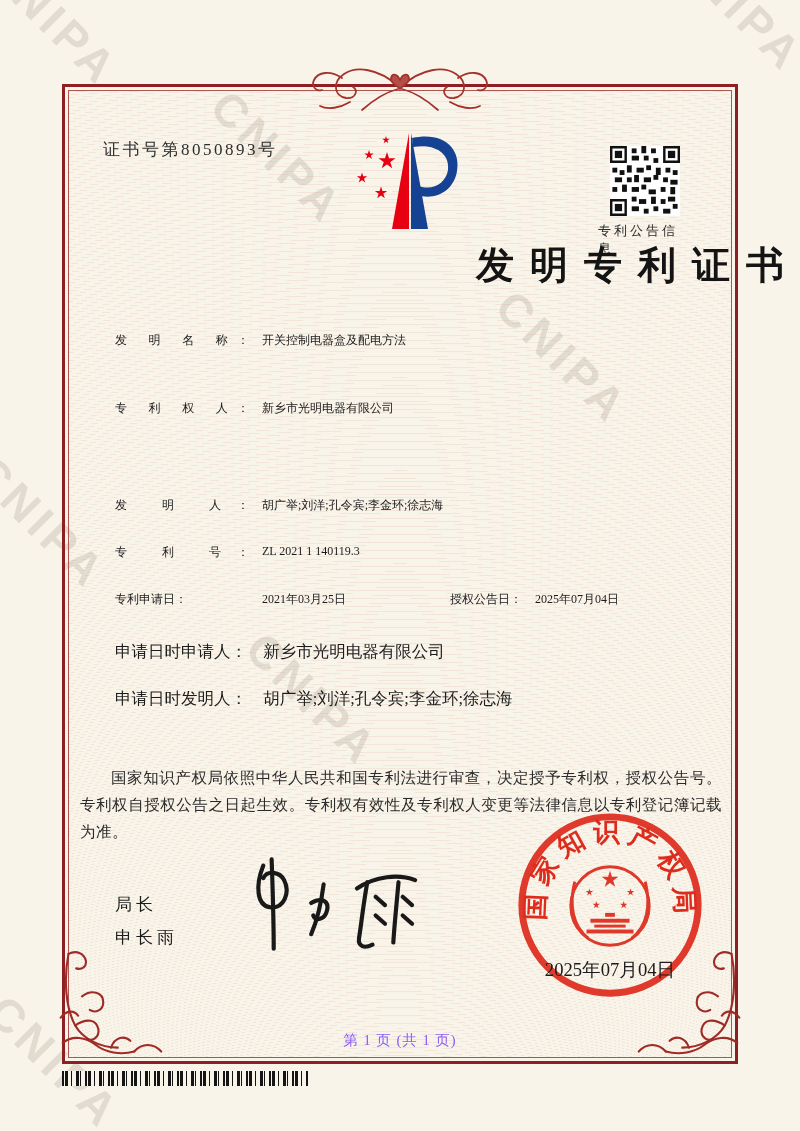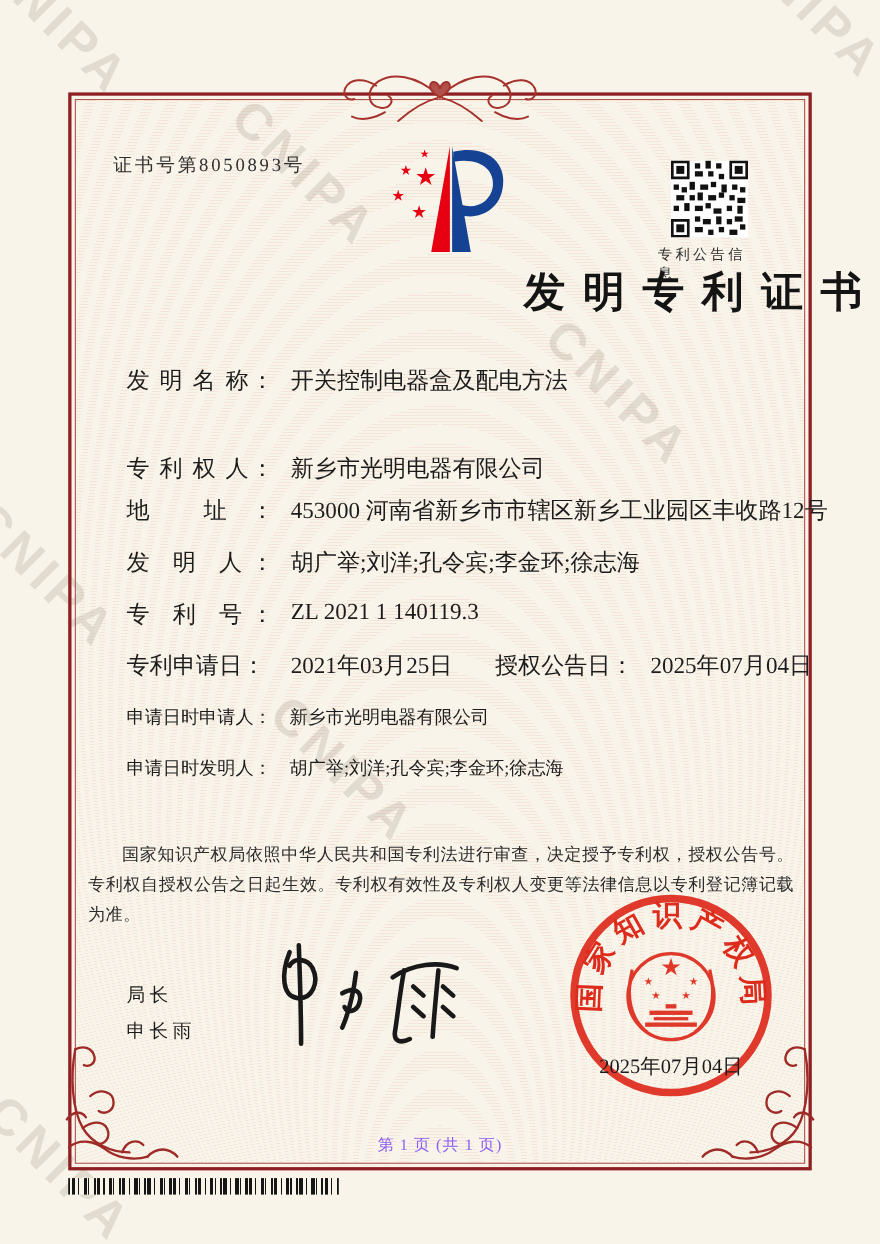--- a/index.html
+++ b/index.html
@@ -31,21 +31,21 @@
   .logo { position:absolute; left:349px; top:131px; width:114px; height:102px; }
 
   .qr-block { position:absolute; left:598px; top:146px; width:94px; text-align:left; }
   .qr { width:70px; height:70px; margin:0 auto; display:block; }
   .qr-label { margin-top:6px; font-size:13px; letter-spacing:3px; color:#2e2e2e; }
 
   .title { position:absolute; left:0; top:240px; width:800px; text-align:right;
            font-size:38px; font-weight:600; letter-spacing:16px; color:#141414;
            text-indent:16px; }
 
-  .frow { position:absolute; left:115px; font-size:21px; color:#1c1c1c; white-space:nowrap; }
+  .frow { position:absolute; left:115px; font-size:12px; color:#1c1c1c; white-space:nowrap; }
   .flabel { display:inline-block; width:134px; text-align:justify; text-align-last:justify;
             vertical-align:top; }
   .flabel-wide { display:inline-block; min-width:134px; vertical-align:top; }
   .fvalue { display:inline-block; margin-left:10px; }
   .col2 { position:absolute; left:335px; top:0; white-space:nowrap; }
   .col2 .flabel2 { display:inline-block; }
 
   .statement { position:absolute; left:80px; top:764px; width:642px;
                font-size:15.5px; line-height:27px; color:#2b2b2b;
                text-align:justify; text-indent:2em; letter-spacing:0.5px; }
@@ -201,29 +201,25 @@
       <div class="qr-label">专利公告信息</div>
     </div>
 
     <div class="title">发明专利证书</div>
 
     <div class="frow" style="top:332px;">
       <span class="flabel">发 明 名 称：</span>
       <span class="fvalue">开关控制电器盒及配电方法</span>
     </div>
 
-    <div class="frow" style="top:400px;margin-top:12px;">
+    <div class="frow" style="top:400px;">
       <span class="flabel">专 利 权 人：</span>
       <span class="fvalue">新乡市光明电器有限公司</span>
     </div>
 
-    <div class="frow" style="top:450px;">
-      <span class="flabel">地 址：</span>
-      <span class="fvalue">453000 河南省新乡市市辖区新乡工业园区丰收路12号</span>
-    </div>
 
     <div class="frow" style="top:497px;">
       <span class="flabel">发 明 人：</span>
       <span class="fvalue">胡广举;刘洋;孔令宾;李金环;徐志海</span>
     </div>
 
     <div class="frow" style="top:544px; width:630px;">
       <span class="flabel">专 利 号：</span>
       <span class="fvalue">ZL 2021 1 140119.3</span>
     </div>

